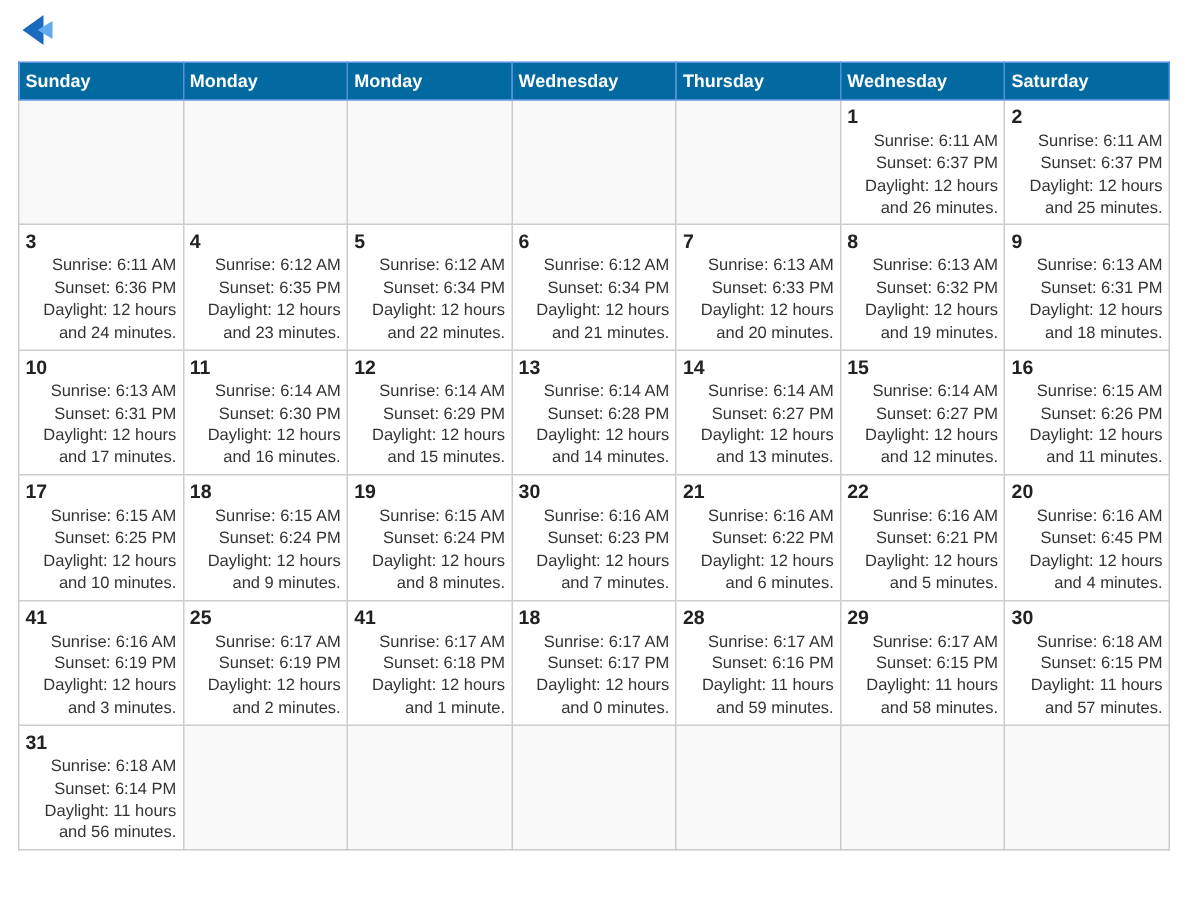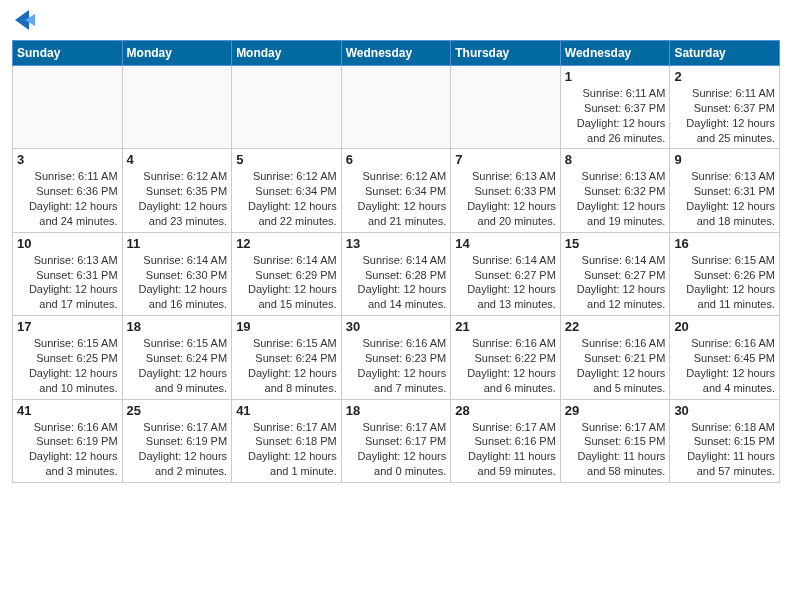--- a/index.html
+++ b/index.html
@@ -355,15 +355,30 @@
 and 58 minutes.</div>
           </td>
           <td>
             <span class="day-num">30</span>
             <div class="day-info">Sunrise: 6:18 AM
 Sunset: 6:15 PM
 Daylight: 11 hours
 and 57 minutes.</div>
           </td>
         </tr>
+        <tr>
+          <td>
+            <span class="day-num">31</span>
+            <div class="day-info">Sunrise: 6:18 AM
+Sunset: 6:14 PM
+Daylight: 11 hours
+and 56 minutes.</div>
+          </td>
+          <td class="empty"></td>
+          <td class="empty"></td>
+          <td class="empty"></td>
+          <td class="empty"></td>
+          <td class="empty"></td>
+          <td class="empty"></td>
+        </tr>
       </tbody>
   </table>
 </div>
 
 </body></html>

